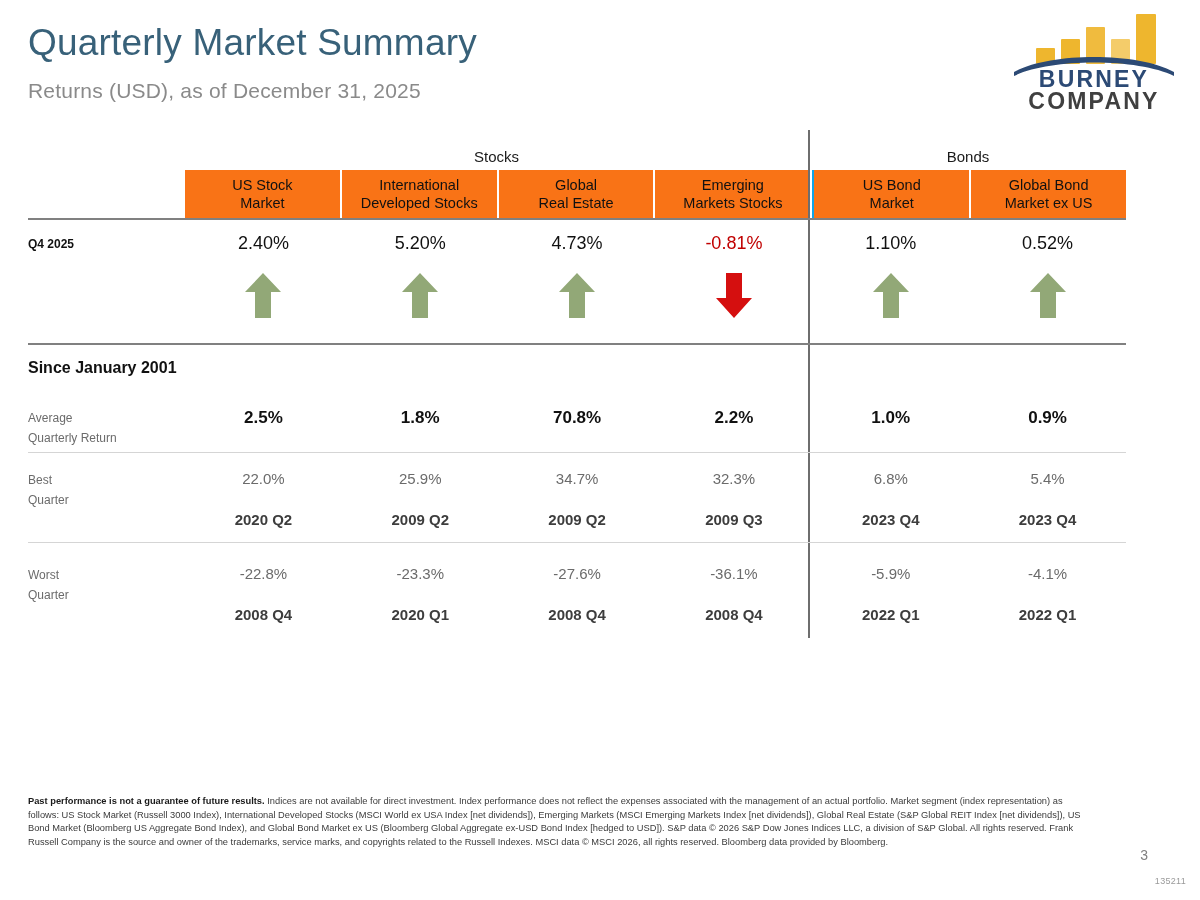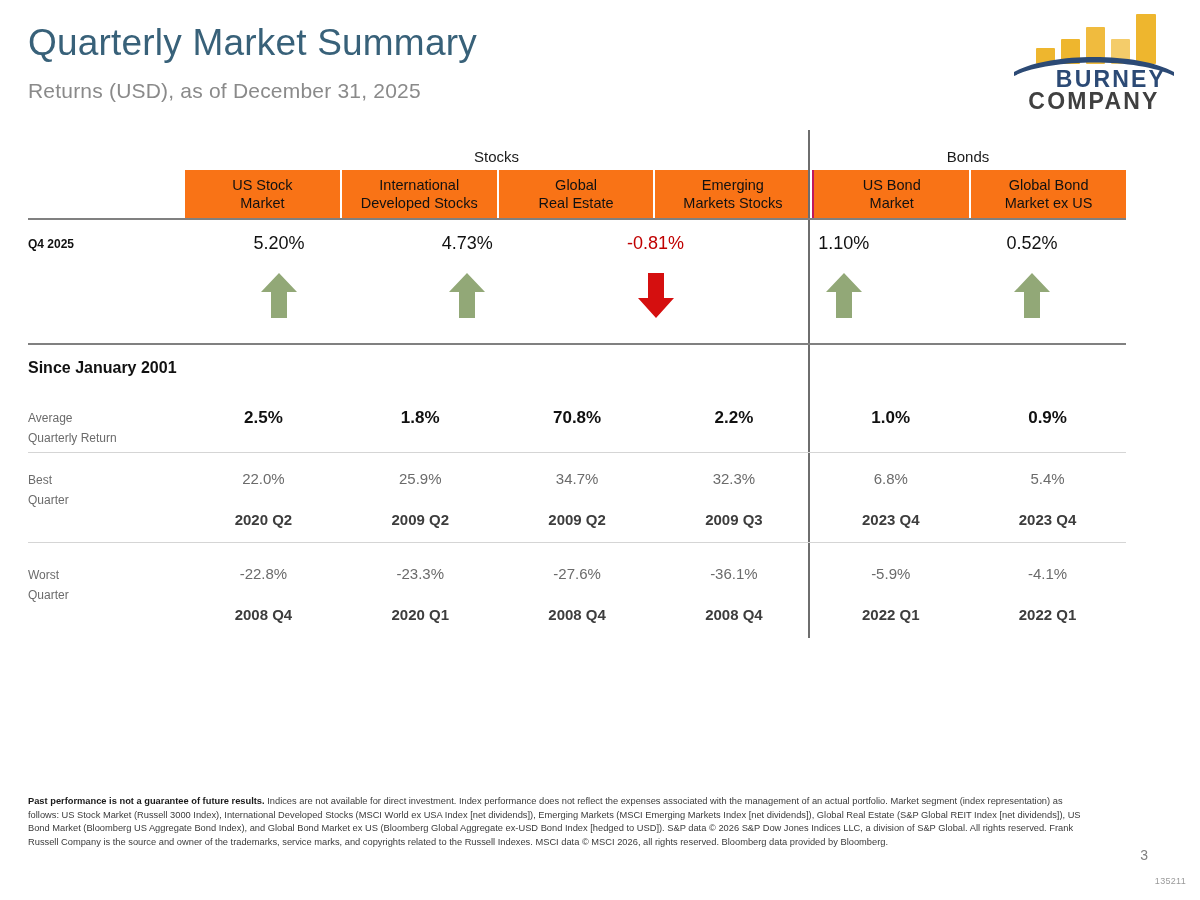--- a/index.html
+++ b/index.html
@@ -45,21 +45,21 @@
     right: 22px; top: 8px;
     width: 168px;
     height: 104px;
   }
   .logo-bars { position: absolute; left: 26px; top: 0px; width: 120px; height: 56px; }
   .logo-bar { position: absolute; bottom: 0; border-radius: 1px; }
   .logo-arc {
     position: absolute; left: 0; top: 42px; width: 168px; height: 26px;
   }
   .logo-name {
-    position: absolute; left: 17px; top: 58px; width: 168px;
+    position: absolute; left: 0; top: 58px; width: 168px;
     text-align: center; font-size: 23px; font-weight: bold;
     color: #2c4a75; letter-spacing: 2.2px;
     font-family: "Liberation Sans", sans-serif;
   }
   .logo-sub {
     position: absolute; left: 0; top: 80px; width: 168px;
     text-align: center; font-size: 23px; font-weight: bold;
     color: #404040; letter-spacing: 2.2px;
     font-family: "Liberation Sans", sans-serif;
   }
@@ -93,21 +93,21 @@
     flex-direction: column;
     align-items: center;
     justify-content: center;
     font-size: 14.5px;
     color: #111111;
     line-height: 18px;
     border-right: 2px solid #ffffff;
     text-align: center;
   }
   .header-cell:last-child { border-right: none; }
-  .header-cell.gap-left { border-left: 2px solid #be185d; }
+  .header-cell.gap-left { border-left: 2px solid #0ea5e9; }
 
   
   .rule-heavy {
     position: absolute;
     left: 28px; width: 1098px;
     height: 2px; background: #808080;
   }
   .rule-light {
     position: absolute;
     left: 28px; width: 1098px;
@@ -238,20 +238,28 @@
   </div>
 
   <div class="v-divider"></div>
 
   <div class="rule-heavy" style="top:88px;"></div>
 
   <div class="row-label bold" style="top:104px;">Q4 2025</div>
 
   <div class="cells" style="top:103px;">
     <div class="cell">
+      <span class="val-q4">2.40%</span>
+      <span class="arrow-wrap">
+        <svg width="38" height="48" viewBox="0 0 38 48">
+            <polygon points="19,2 37,21 27,21 27,47 11,47 11,21 1,21" fill="#92a877"></polygon>
+          </svg>
+      </span>
+    </div>
+    <div class="cell">
       <span class="val-q4">5.20%</span>
       <span class="arrow-wrap">
         <svg width="38" height="48" viewBox="0 0 38 48">
             <polygon points="19,2 37,21 27,21 27,47 11,47 11,21 1,21" fill="#92a877"></polygon>
           </svg>
       </span>
     </div>
     <div class="cell">
       <span class="val-q4">4.73%</span>
       <span class="arrow-wrap">

